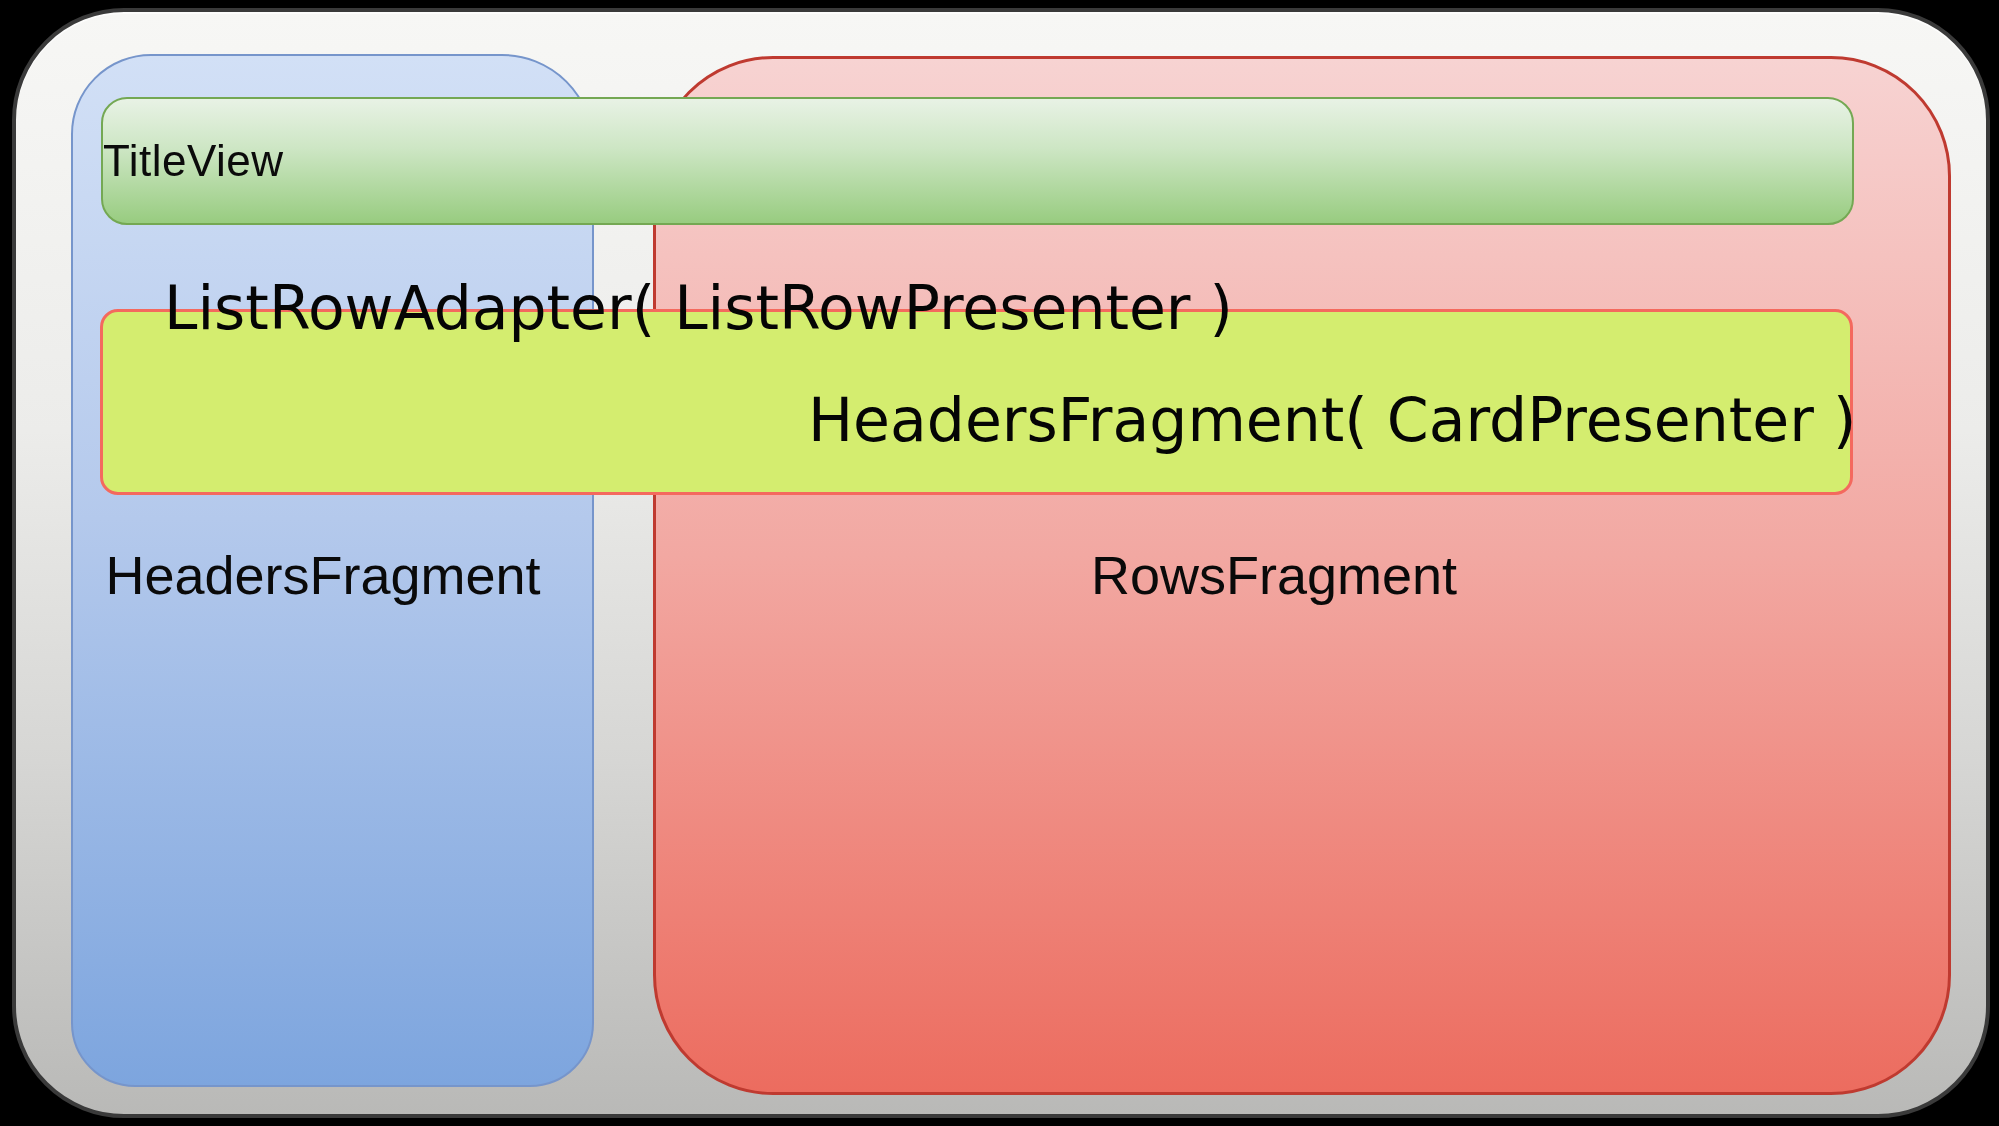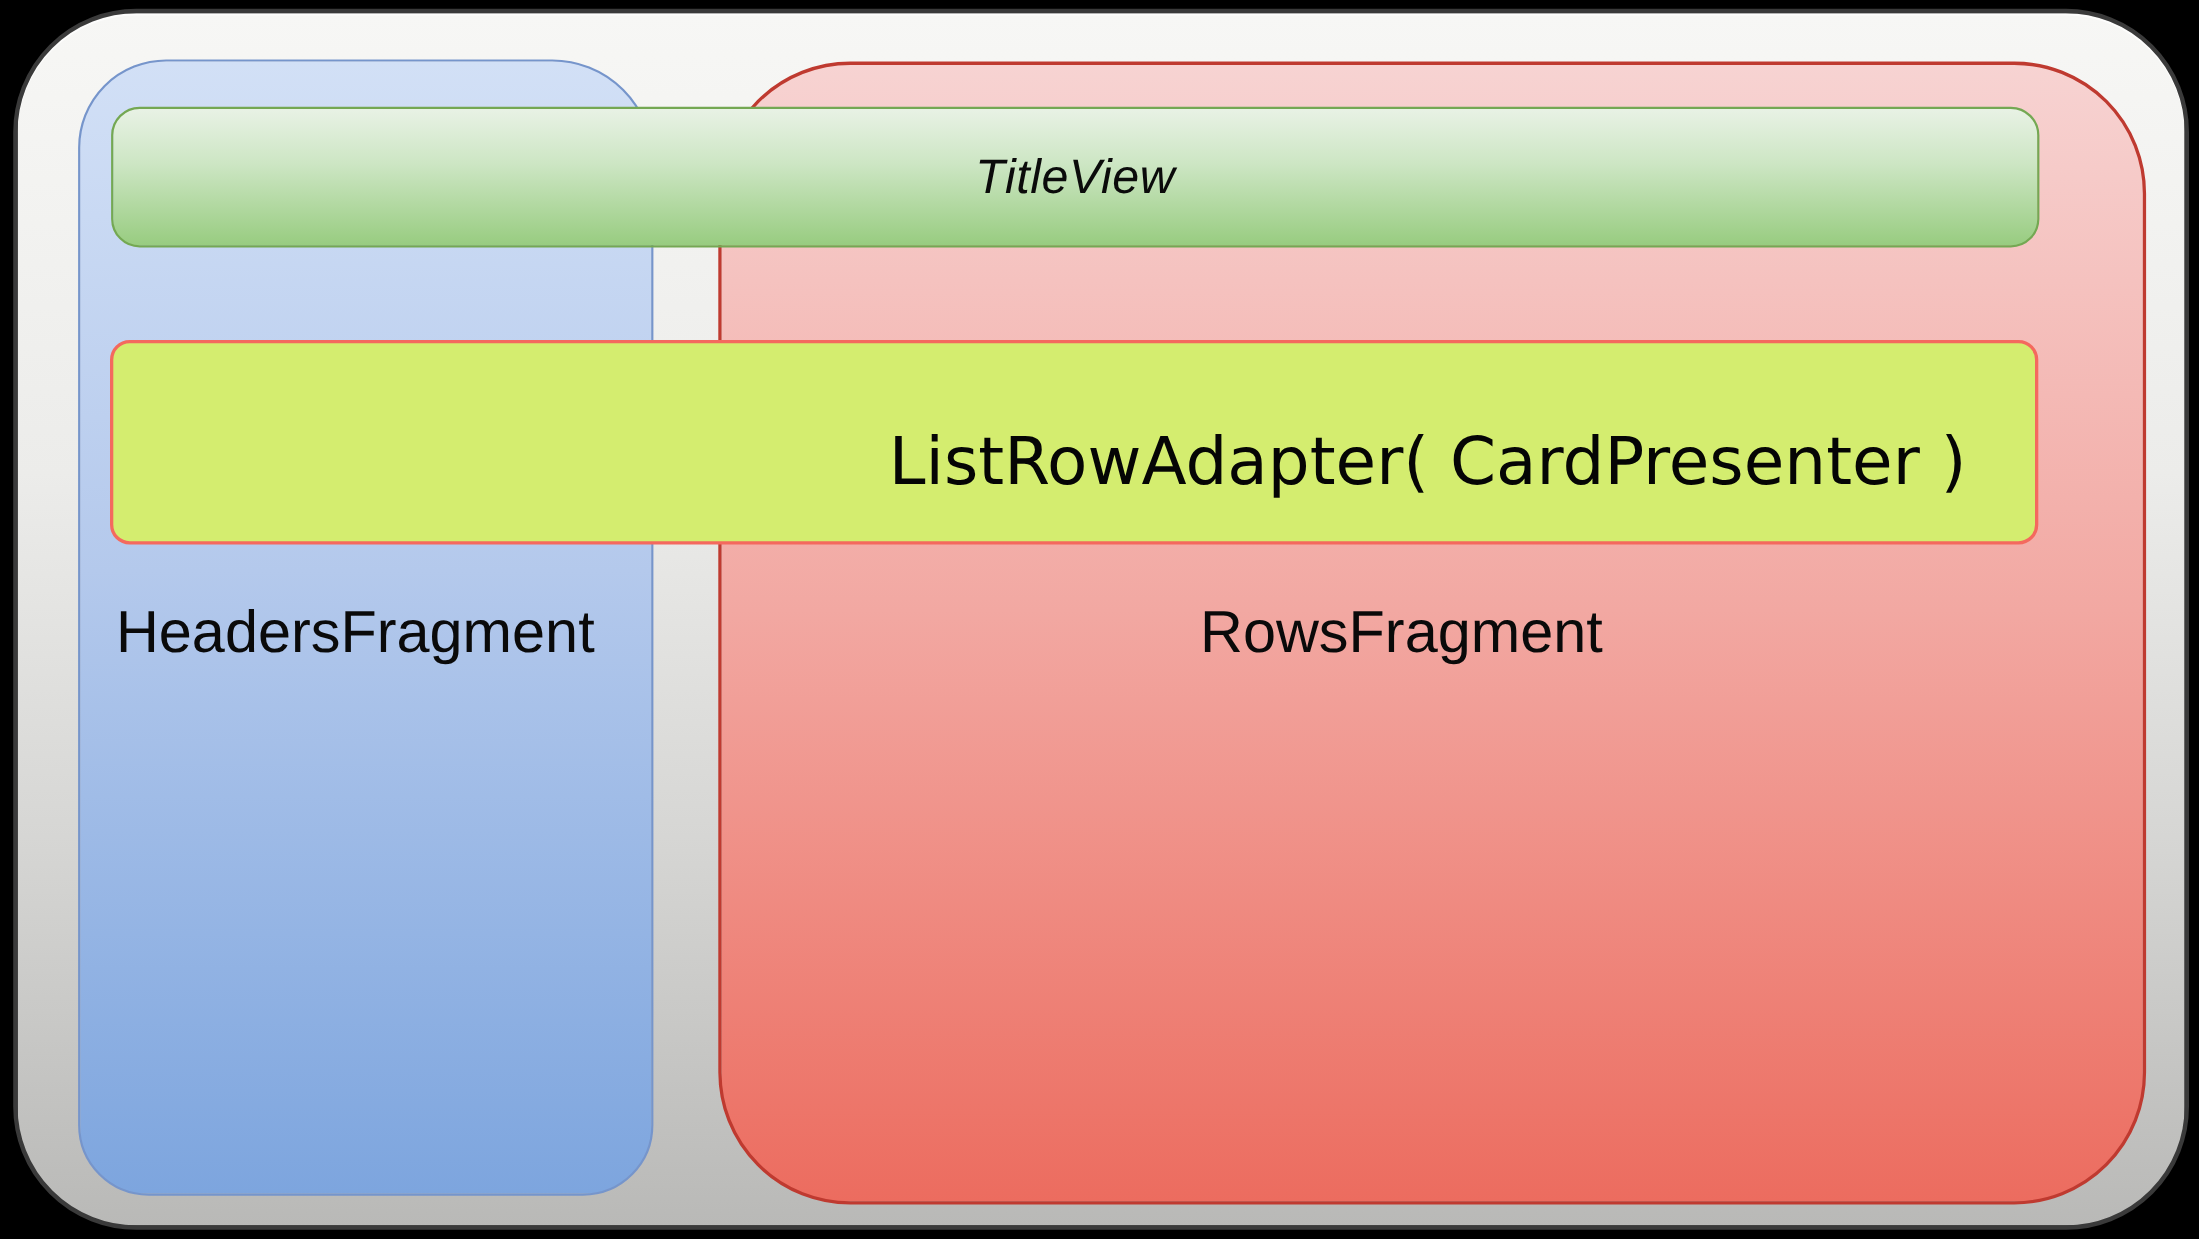--- a/index.html
+++ b/index.html
@@ -65,22 +65,20 @@
     width: 1753px; height: 128px;
     box-sizing: border-box;
     border: 2px solid var(--green_border, #74a853);
     border-radius: 26px;
     background: linear-gradient(180deg,
       var(--green_top, #e8f2e5) 0%,
       #cde6c4 40%,
       var(--green_bottom, #98cc80) 100%);
     display: flex;
     align-items: center;
-    justify-content: center;
-    font-style: italic;
   }
   .title-bar span {
     font-size: 44px;
     line-height: 44px;
     letter-spacing: 0.5px;
   }
 
   
   .list-row-box {
     left: 84px; top: 297px;
@@ -124,22 +122,23 @@
     <div class="abs headers-panel"></div>
 
     <div class="abs rows-panel"></div>
 
     <div class="abs title-bar">
       <span>TitleView</span>
     </div>
 
     <div class="abs list-row-box"></div>
 
+    <div class="abs big-label overlay-adapter-label">ListRowAdapter( ListRowPresenter )</div>
 
 
-    <div class="abs big-label card-adapter-label">ListRowAdapter( CardPresenter )</div>
+    <div class="abs big-label card-adapter-label">HeadersFragment( CardPresenter )</div>
 
     <div class="abs frag-label headers-frag-label">HeadersFragment</div>
 
     <div class="abs frag-label rows-frag-label">RowsFragment</div>
 
   </div>
 </div>
 
 </body></html>

